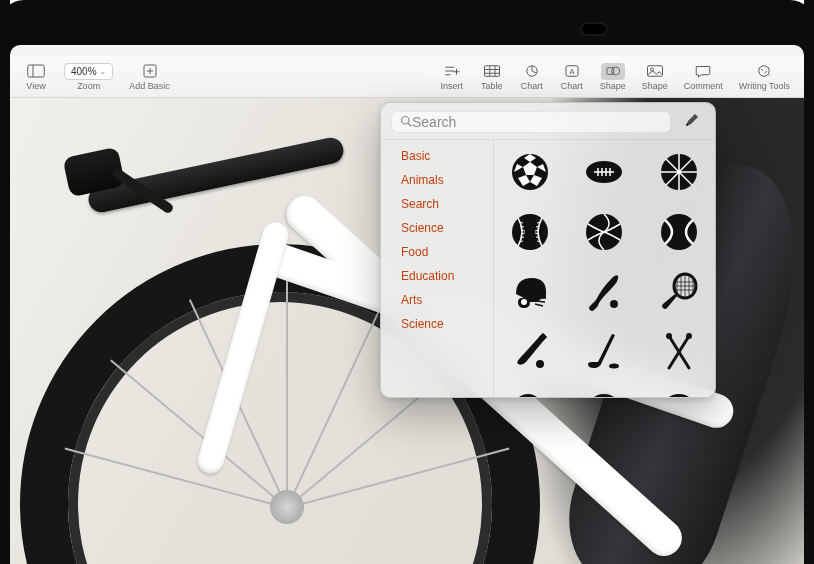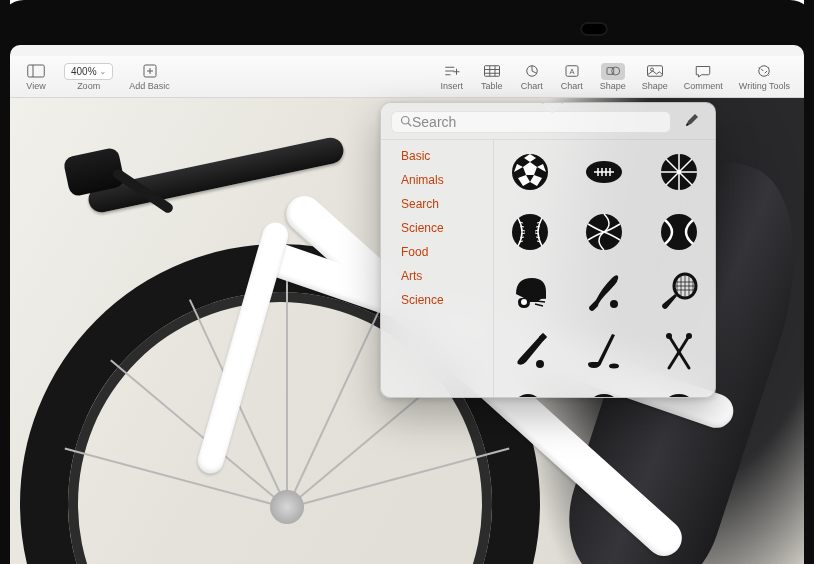--- a/index.html
+++ b/index.html
@@ -381,20 +381,21 @@
         </span>
       </div>
     </div>
     <div class="pop-body">
       <div class="cat-list">
         <div class="cat-item">Basic</div>
         <div class="cat-item">Animals</div>
         <div class="cat-item">Search</div>
         <div class="cat-item">Science</div>
         <div class="cat-item">Food</div>
+        <div class="cat-item">Education</div>
         <div class="cat-item">Arts</div>
         <div class="cat-item">Science</div>
 
       </div>
       <div class="shape-grid">
 
         <div class="shape-cell">
           <svg viewBox="0 0 40 40">
               <circle cx="20" cy="20" r="18"></circle>
               <polygon points="20,10 27,15 24,23 16,23 13,15" fill="#fff"></polygon>

